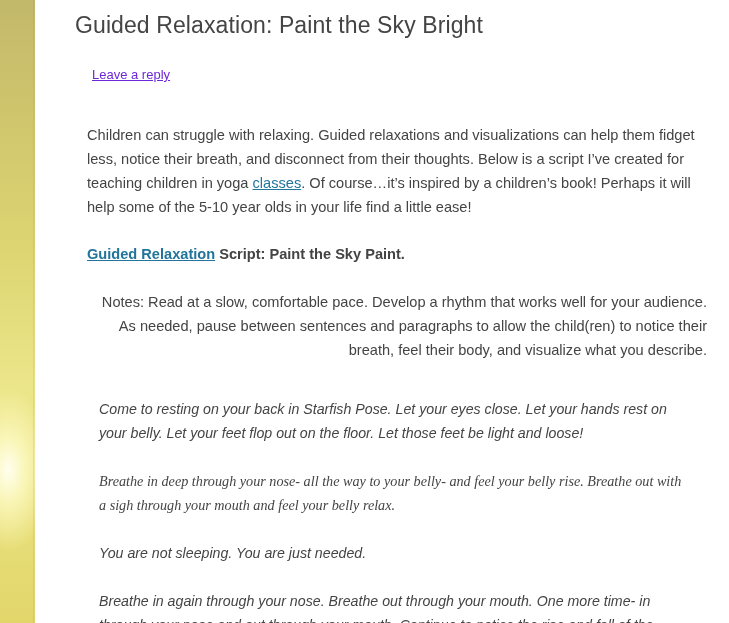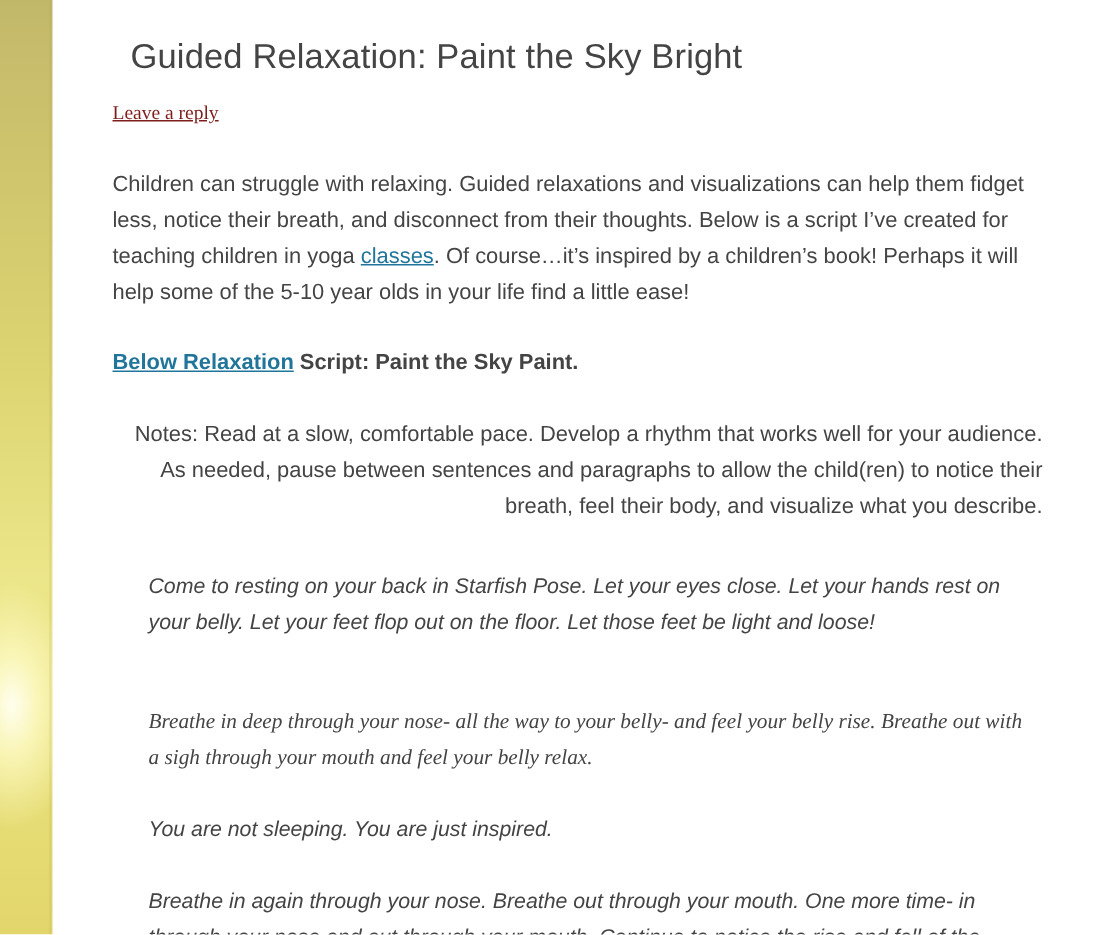--- a/index.html
+++ b/index.html
@@ -27,86 +27,85 @@
       width: 2px; height: 100%;
       background: linear-gradient(90deg, rgba(160,150,80,0.25), rgba(255,255,255,0));
     }
     .content {
       position: absolute;
       left: 75px;
       top: 0;
       width: 620px;
     }
     .entry-title {
-      margin: 12px;
+      margin: 0;
       position: absolute;
       top: 12px;
       left: 0;
       font-size: 23px;
       font-weight: normal;
       color: #444444;
       letter-spacing: 0.1px;
       white-space: nowrap;
     }
     .reply-link {
       position: absolute;
       top: 67px;
-      left: 0;
+      left: 17px;
       font-size: 13px;
-      color: #7f1d1d;
+      color: #6d28d9;
       text-decoration: underline;
       white-space: nowrap;
-      font-family: Liberation Serif, serif;
     }
     .para {
       position: absolute;
       left: 0;
       width: 620px;
       font-size: 14.6px;
       line-height: 24px;
       color: #444444;
-      margin: 0;
+      margin: 12px;
     }
     .para a {
       color: #21759b;
       text-decoration: underline;
     }
     .p-intro { top: 111px; }
     .p-heading { top: 230px; font-weight: bold; }
     .p-notes { top: 278px; text-align: right; }
     .quote {
       position: absolute;
       left: 24px;
       width: 590px;
       font-style: italic;
       font-size: 14.2px;
       line-height: 24px;
       color: #444444;
       margin: 0;
     }
-    .q1 { top: 379px; }
+    .q1 { top: 397px; }
     .q2 { top: 469px; font-family: Liberation Serif, serif; }
     .q3 { top: 541px; }
     .q4 { top: 589px; }
   </style>
 </head>
 <body>
 
 <div class="side-bg"></div>
 
 <article class="content">
   <h1 class="entry-title">Guided Relaxation: Paint the Sky Bright</h1>
 
   <a class="reply-link" href="#">Leave a reply</a>
 
   <p class="para p-intro"><span>Children can struggle with relaxing. Guided relaxations and visualizations can help them fidget less, notice their breath, and disconnect from their thoughts. Below is a script I’ve created for teaching children in yoga </span><a href="#">classes</a><span>. Of course…it’s inspired by a children’s book! Perhaps it will help some of the 5-10 year olds in your life find a little ease!</span></p>
 
-  <p class="para p-heading"><a href="#">Below Relaxation</a><span> Script: Paint the Sky Paint.</span></p>
+  <p class="para p-heading"><a href="#">Guided Relaxation</a><span> Script: Paint the Sky Paint.</span></p>
 
   <p class="para p-notes">Notes: Read at a slow, comfortable pace. Develop a rhythm that works well for your audience. As needed, pause between sentences and paragraphs to allow the child(ren) to notice their breath, feel their body, and visualize what you describe.</p>
 
   <blockquote style="margin:0;padding:0;">
     <p class="quote q1">Come to resting on your back in Starfish Pose. Let your eyes close. Let your hands rest on your belly. Let your feet flop out on the floor. Let those feet be light and loose!</p>
     <p class="quote q2">Breathe in deep through your nose- all the way to your belly- and feel your belly rise. Breathe out with a sigh through your mouth and feel your belly relax.</p>
-    <p class="quote q3">You are not sleeping. You are just inspired.</p>
+    <p class="quote q3">You are not sleeping. You are just needed.</p>
     <p class="quote q4">Breathe in again through your nose. Breathe out through your mouth. One more time- in through your nose and out through your mouth. Continue to notice the rise and fall of the</p>
   </blockquote>
 </article>
 
 </body></html>

